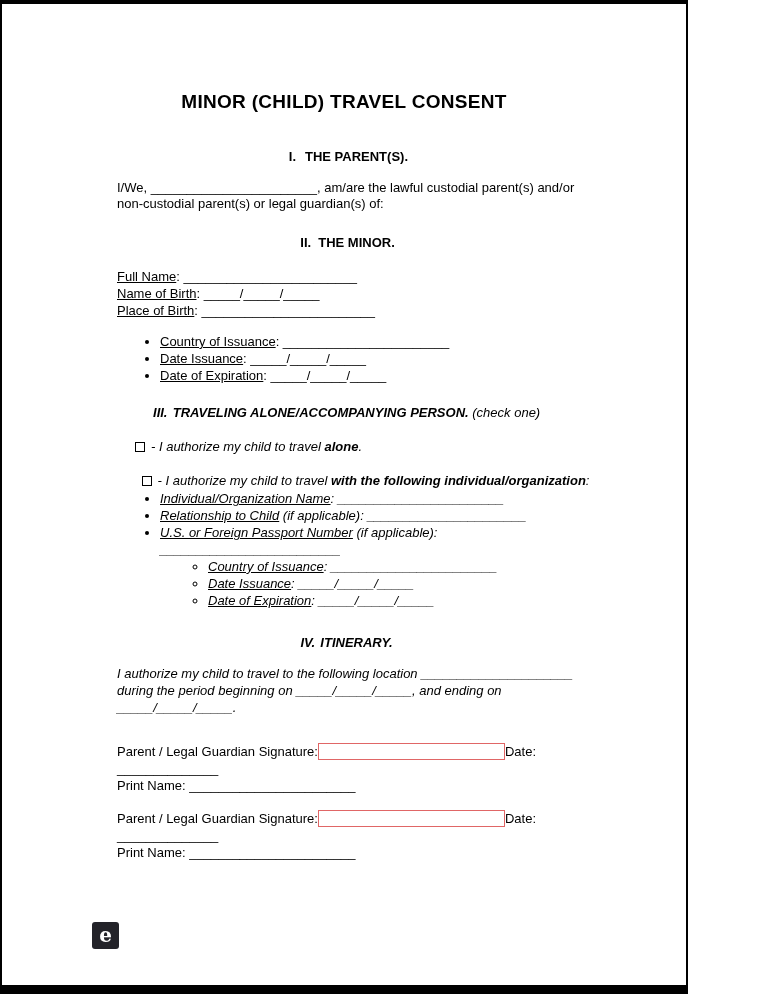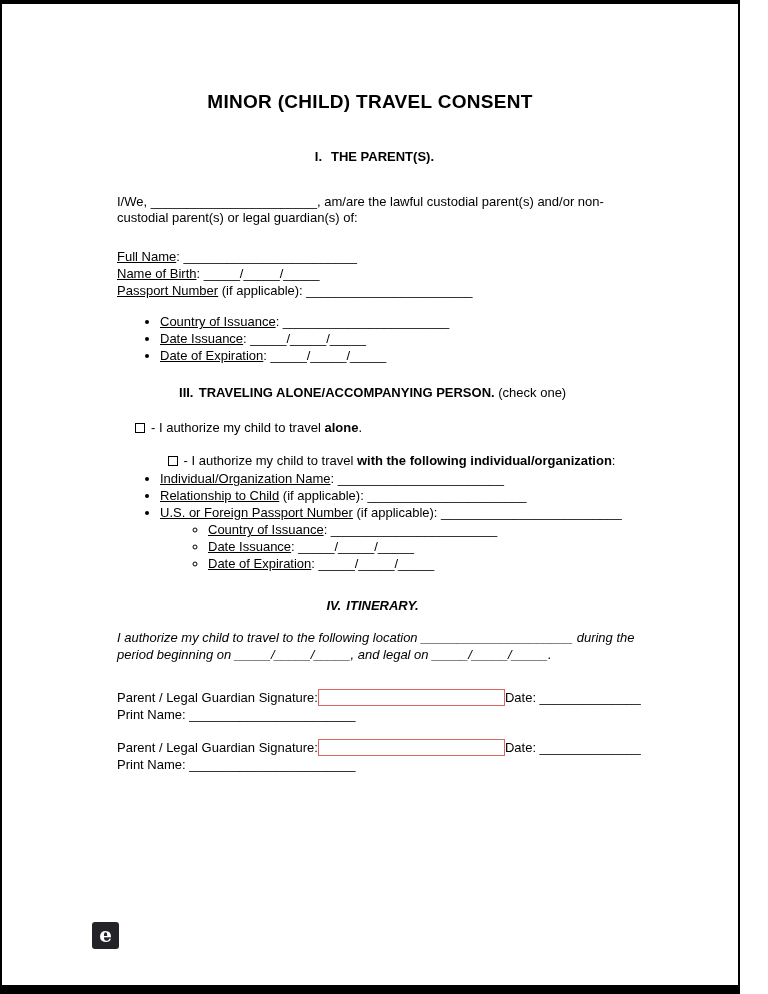--- a/index.html
+++ b/index.html
@@ -6,44 +6,44 @@
   html,body { width:768px; height:994px; }
   body {
     background:#ffffff;
     font-family:"Liberation Sans","DejaVu Sans",sans-serif;
     color:#000;
     font-size:13px;
     line-height:1.3;
   }
   .sheet {
     position:relative;
-    width:740px; height:994px;
+    width:688px; height:994px;
     border:2px solid #000;
     border-top-width:4px;
     border-bottom-width:9px;
     padding:86px 90px 0 90px;
     overflow:hidden;
     background:#fff;
   }
   .title {
     font-size:19px;
     font-weight:bold;
     text-align:center;
     letter-spacing:.3px;
     margin-bottom:34px;
   }
   .sec-head { font-weight:bold;text-align:center; }
   .sec-head .note { font-weight:normal; }
   .num { display:inline-block; width:25px; font-weight:bold; }
   .sec-body { margin-left:25px; }
   .u { text-decoration:underline;text-align:center; }
   .b { font-weight:bold; }
-  p.para { margin-top:28px; }
+  p.para { margin-top:14px; }
   .section-2 { margin-top:22px; }
-  .section-3 { margin-top:20px; }
+  .section-3 { margin-top:20px;font-style:italic; }
   .section-4 { margin-top:25px;font-style:italic; }
   .section-5 { margin-top:26px; }
   .fields { margin-top:17px; }
   ul.bullets { list-style:disc; margin-top:14px; padding-left:43px; }
   ul.bullets.tight { margin-top:1px; }
   ul.circles { list-style:circle; margin-top:0; padding-left:48px; }
   ul li { padding-left:0; }
   .checkline { margin-left:18px; }
   .checkline.first { margin-top:18px; }
   .checkline.second { margin-top:17px;text-align:center; }
@@ -87,25 +87,26 @@
   <h1 class="title">MINOR (CHILD) TRAVEL CONSENT</h1>
 
   <div class="section-1">
     <div class="sec-head"><span class="num">I.</span><span>THE PARENT(S)</span><span>.</span></div>
     <div class="sec-body">
       <p class="para"><span>I/We, </span><span>_______________________</span><span>, am/are the lawful custodial parent(s) and/or non-custodial parent(s) or legal guardian(s) of:</span></p>
     </div>
   </div>
 
   <div class="section-2">
+    <div class="sec-head"><span class="num">II.</span><span>THE MINOR</span><span>.</span></div>
     <div class="sec-body">
       <div class="fields">
         <div class="line"><span class="u">Full Name</span><span>: </span><span>________________________</span></div>
         <div class="line"><span class="u">Name of Birth</span><span>: </span><span>_____/_____/_____</span></div>
-        <div class="line"><span class="u">Passport Number</span><span> (if applicable): </span><span>_______________________</span></div>
+        <div class="line"><span class="u">Place of Birth</span><span>: </span><span>________________________</span></div>
       </div>
       <ul class="bullets">
         <li><span class="u">Country of Issuance</span><span>: </span><span>_______________________</span></li>
         <li><span class="u">Date Issuance</span><span>: </span><span>_____/_____/_____</span></li>
         <li><span class="u">Date of Expiration</span><span>: </span><span>_____/_____/_____</span></li>
       </ul>
     </div>
   </div>
 
   <div class="section-3">
@@ -123,21 +124,21 @@
             <li><span class="u">Date of Expiration</span><span>: </span><span>_____/_____/_____</span></li>
           </ul>
         </li>
       </ul>
     </div>
   </div>
 
   <div class="section-4">
     <div class="sec-head"><span class="num">IV.</span><span>ITINERARY</span><span>.</span></div>
     <div class="sec-body">
-      <p class="para4"><span>I authorize my child to travel to the following location </span><span>_____________________</span><span> during the period beginning on </span><span>_____/_____/_____</span><span>, and legal on </span><span>_____/_____/_____</span><span>.</span></p>
+      <p class="para4"><span>I authorize my child to travel to the following location </span><span>_____________________</span><span> during the period beginning on </span><span>_____/_____/_____</span><span>, and ending on </span><span>_____/_____/_____</span><span>.</span></p>
     </div>
   </div>
 
   <div class="section-5">
     <div class="sec-body">
 
       <div class="sigblock first">
         <div class="line"><span>Parent / Legal Guardian Signature:</span><span class="sigbox"></span><span>Date: </span><span>______________</span></div>
         <div class="line"><span>Print Name: </span><span>_______________________</span></div>
       </div>

